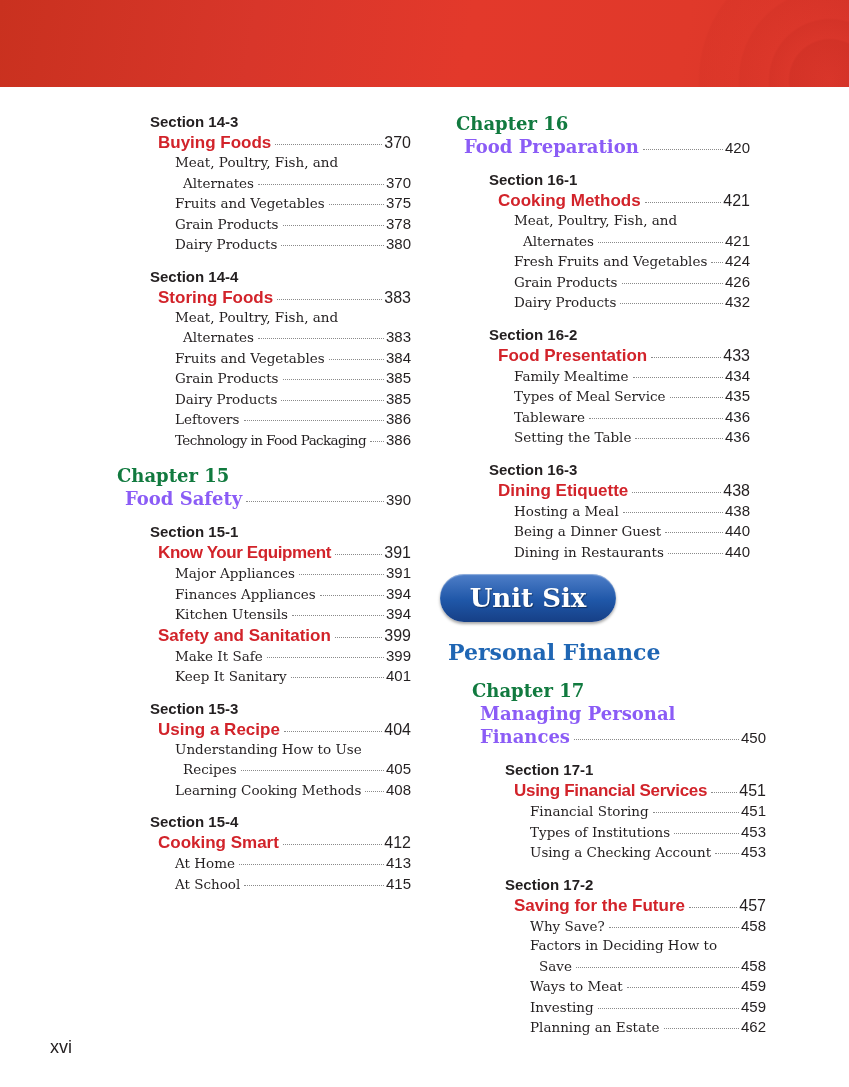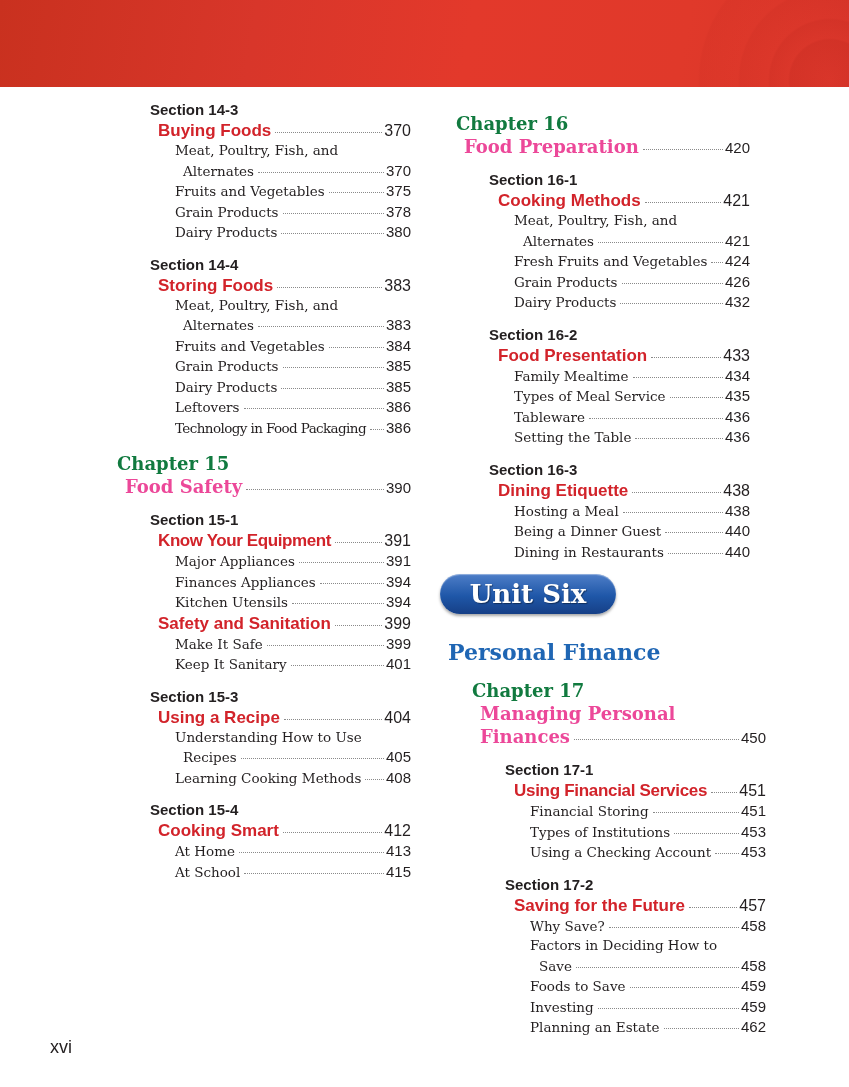--- a/index.html
+++ b/index.html
@@ -8,31 +8,31 @@
     background: #ffffff;
     font-family: "DejaVu Serif", serif;
   }
   .banner {
     position: absolute; left: 0; top: 0; width: 849px; height: 87px;
     background:
       radial-gradient(circle at 830px 80px, rgba(255,90,60,0.0) 0px, rgba(190,40,30,0.25) 40px, rgba(255,70,50,0.0) 42px, rgba(190,40,30,0.2) 60px, rgba(255,70,50,0) 62px, rgba(190,40,30,0.15) 90px, rgba(255,70,50,0) 92px, rgba(190,40,30,0.12) 130px, rgba(255,70,50,0) 132px),
       linear-gradient(100deg, #c9311f 0%, #d8362a 30%, #e3392b 55%, #e0392a 80%, #d8352a 100%);
   }
   .col { position: absolute; }
-  .col.left { left: 117px; top: 100px; width: 294px; }
+  .col.left { left: 117px; top: 112px; width: 294px; }
   .col.right { left: 448px; top: 112px; width: 302px; }
 
   .chapter-label {
     font-family: "DejaVu Serif", serif; font-weight: bold;
     color: #117a3f; font-size: 18px; line-height: 23px;
   }
   .chapter-title-row { display: flex; align-items: baseline; padding-left: 8px; }
   .chapter-title {
     font-family: "DejaVu Serif", serif; font-weight: bold;
-    color: #ec4899; font-size: 18px; line-height: 23px; white-space: nowrap;
+    color: #8b5cf6; font-size: 18px; line-height: 23px; white-space: nowrap;
   }
   .section-label {
     font-family: "Liberation Sans", sans-serif; font-weight: bold;
     color: #231f20; font-size: 15px; line-height: 20px; padding-left: 33px; margin-top: 12px;
   }
   .section-title-row { display: flex; align-items: baseline; padding-left: 41px; }
   .section-title {
     font-family: "Liberation Sans", sans-serif; font-weight: bold;
     color: #d2232a; font-size: 17px; line-height: 21px; white-space: nowrap;
   }
@@ -50,21 +50,21 @@
   }
   .page {
     font-family: "Liberation Sans", sans-serif; color: #231f20; font-size: 15px;
     line-height: 19.5px;
   }
   .page.big { font-size: 16px; }
   .chapter-block { margin-top: 14px; }
   .chapter-block.first { margin-top: 0; }
 
   .unit-badge {
-    position: absolute; left: 440px; top: 574px; width: 176px; height: 40px;
+    position: absolute; left: 440px; top: 574px; width: 176px; height: 48px;
     border-radius: 24px;
     background: linear-gradient(180deg, #4e7ec8 0%, #1f57a8 55%, #163f86 100%);
     box-shadow: 0 2px 3px rgba(0,0,0,0.35), inset 0 1px 1px rgba(255,255,255,0.4);
     display: flex; align-items: center; justify-content: center; text-align: center;
   }
   .unit-badge span {
     font-family: "DejaVu Serif", serif; font-weight: bold; color: #ffffff;
     font-size: 26px; text-shadow: 1px 1px 1px rgba(0,0,0,0.4);
   }
   .unit-title {
@@ -392,21 +392,21 @@
       <span class="dots"></span>
       <span class="page">458</span>
     </div>
     <div class="item wrap-line" style="padding-left:66px">Factors in Deciding How to</div>
     <div class="row cont" style="padding-left:75px">
       <span class="item">Save</span>
       <span class="dots"></span>
       <span class="page">458</span>
     </div>
     <div class="row" style="padding-left:66px">
-      <span class="item">Foods to Save</span>
+      <span class="item">Ways to Meat</span>
       <span class="dots"></span>
       <span class="page">459</span>
     </div>
     <div class="row" style="padding-left:66px">
       <span class="item">Investing</span>
       <span class="dots"></span>
       <span class="page">459</span>
     </div>
     <div class="row" style="padding-left:66px">
       <span class="item">Planning an Estate</span>

